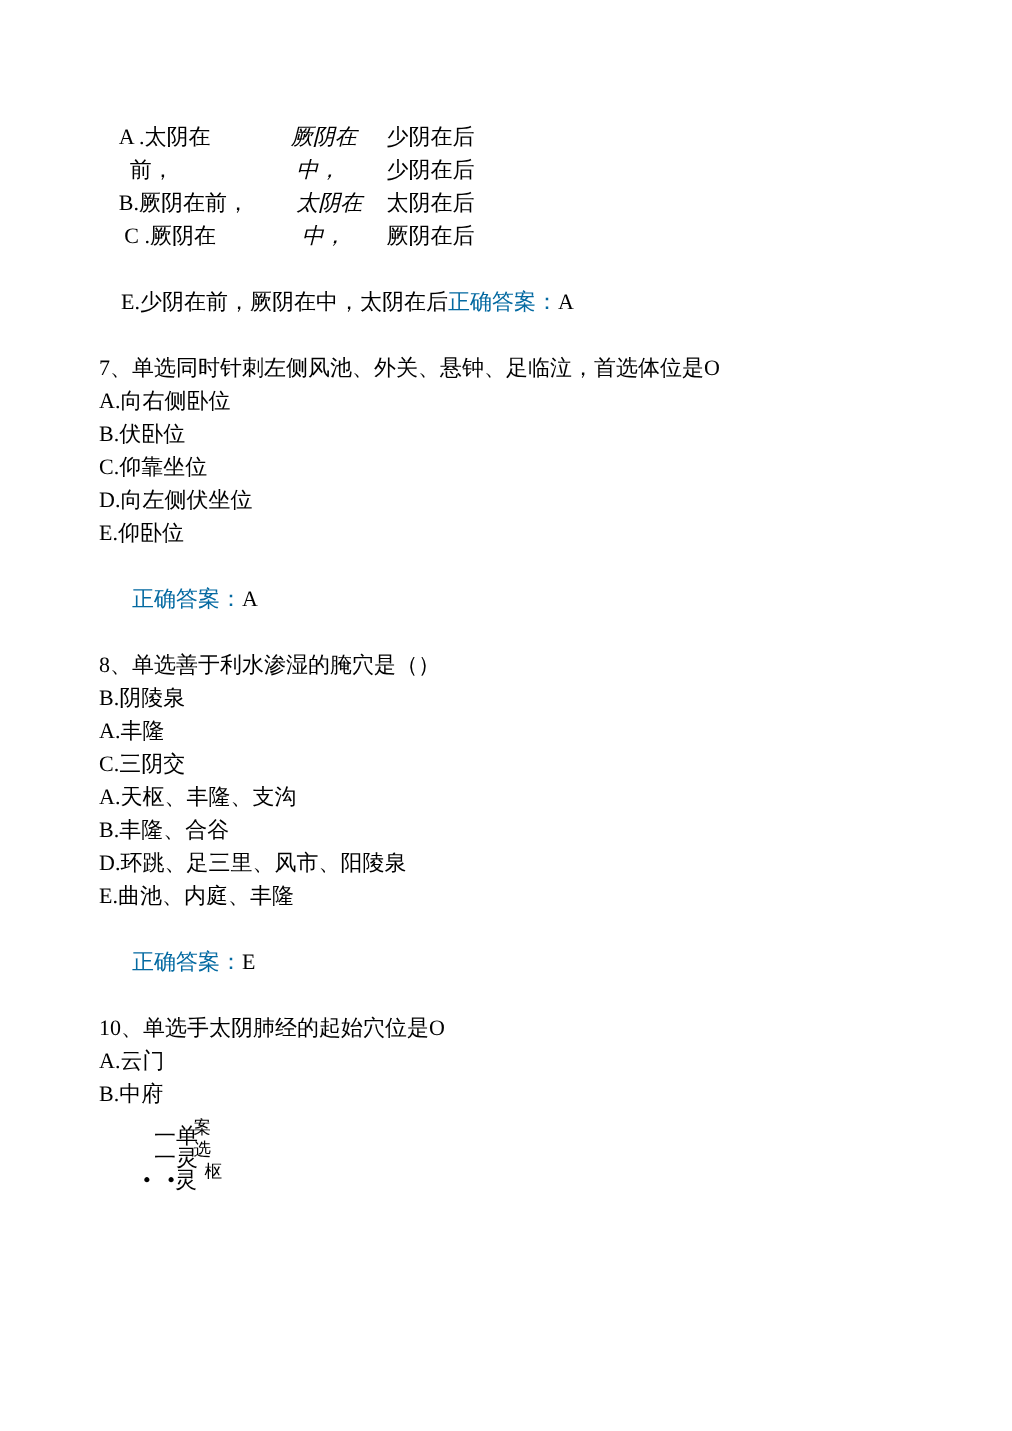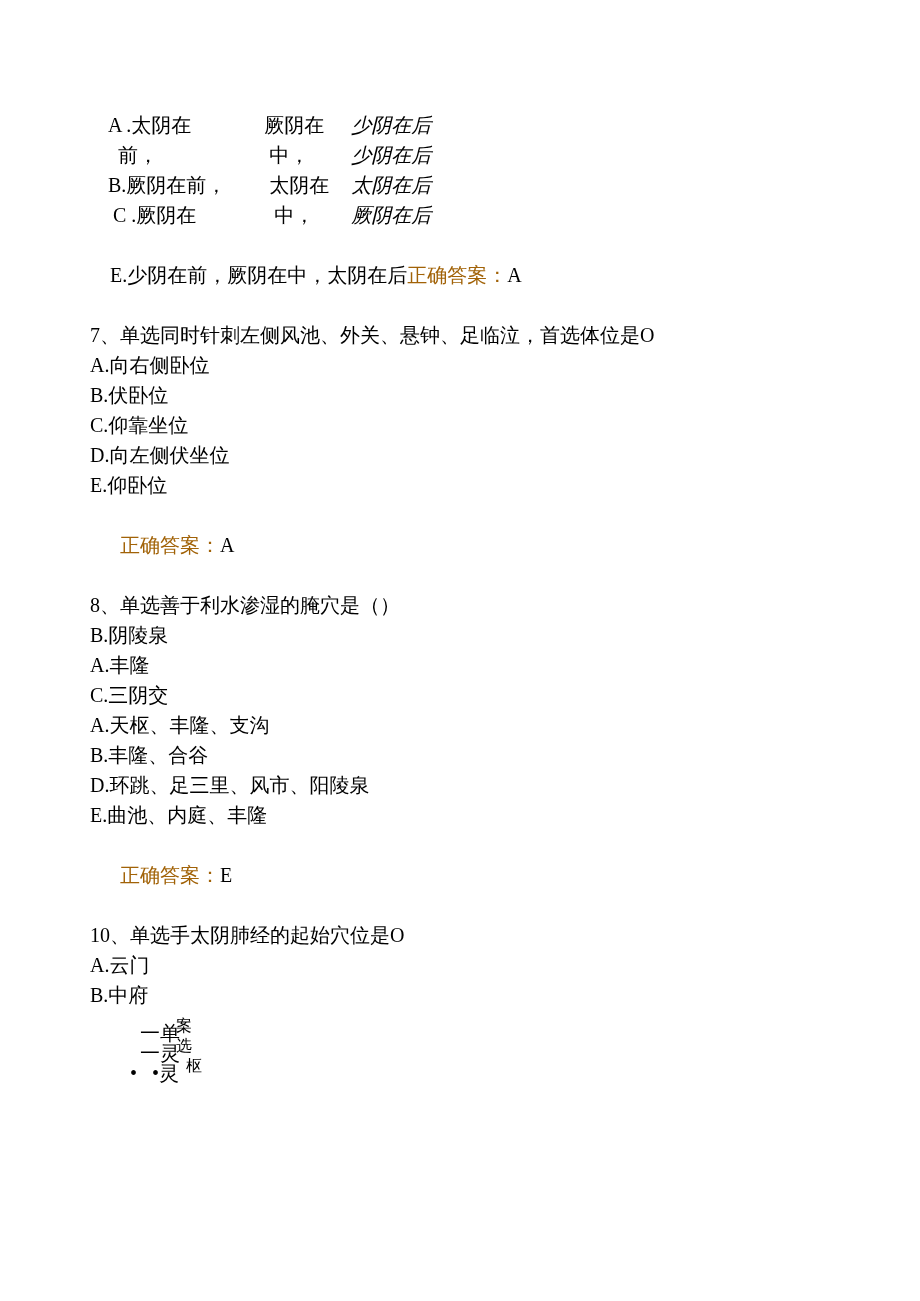--- a/index.html
+++ b/index.html
@@ -19,24 +19,24 @@
   }
   .row-group {
     display: flex;
     flex-direction: row;
   }
   .col {
     display: flex;
     flex-direction: column;
   }
   .c1 { padding-left: 18px; white-space: pre; }
-  .c2 { padding-left: 38px; white-space: pre; }
-  .c3 { padding-left: 22px; white-space: pre; font-style: italic; }
+  .c2 { padding-left: 38px; white-space: pre; font-style: italic; }
+  .c3 { padding-left: 22px; white-space: pre; }
   .line { white-space: pre-wrap; }
-  .redtxt { color: #a16207; }
+  .redtxt { color: #0369a1; }
   .blk { }
   .bottom-block {
     position: relative;
     margin-top: 8px;
     height: 170px;
   }
   .overlay {
     position: absolute;
     white-space: nowrap;
   }

